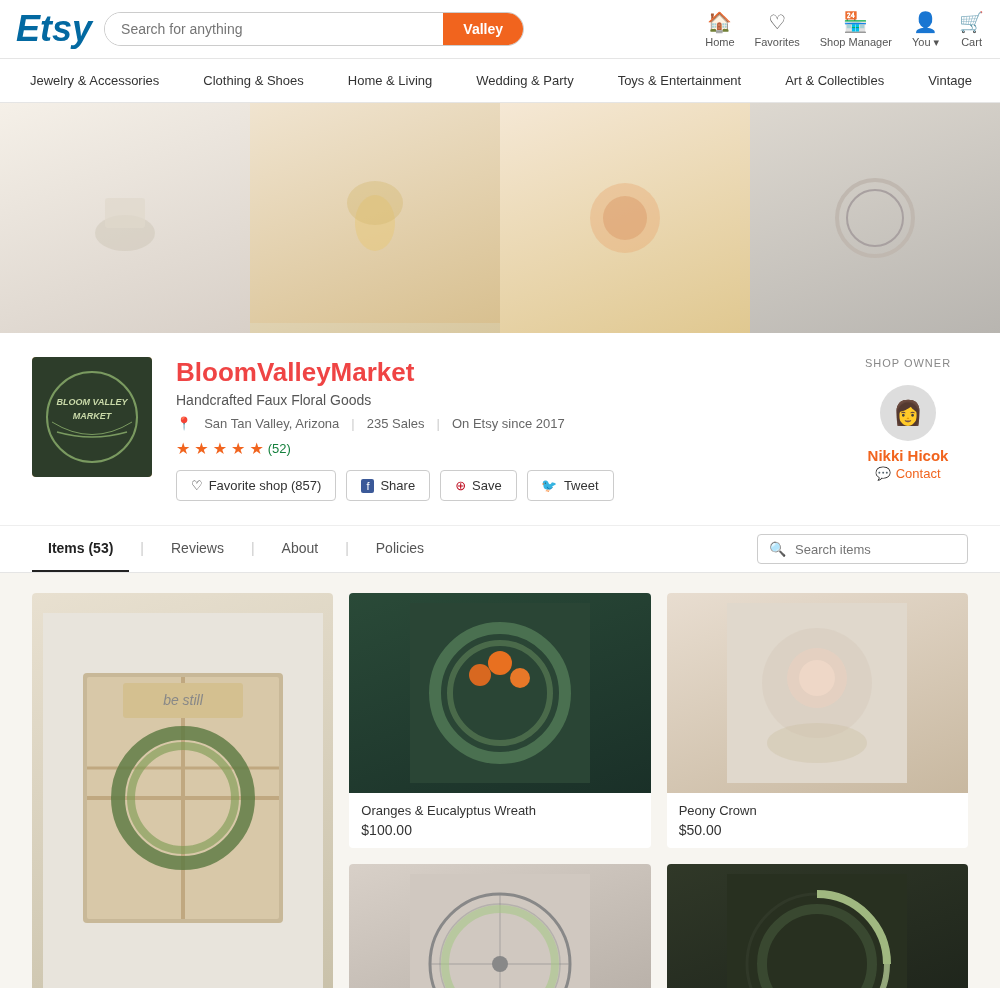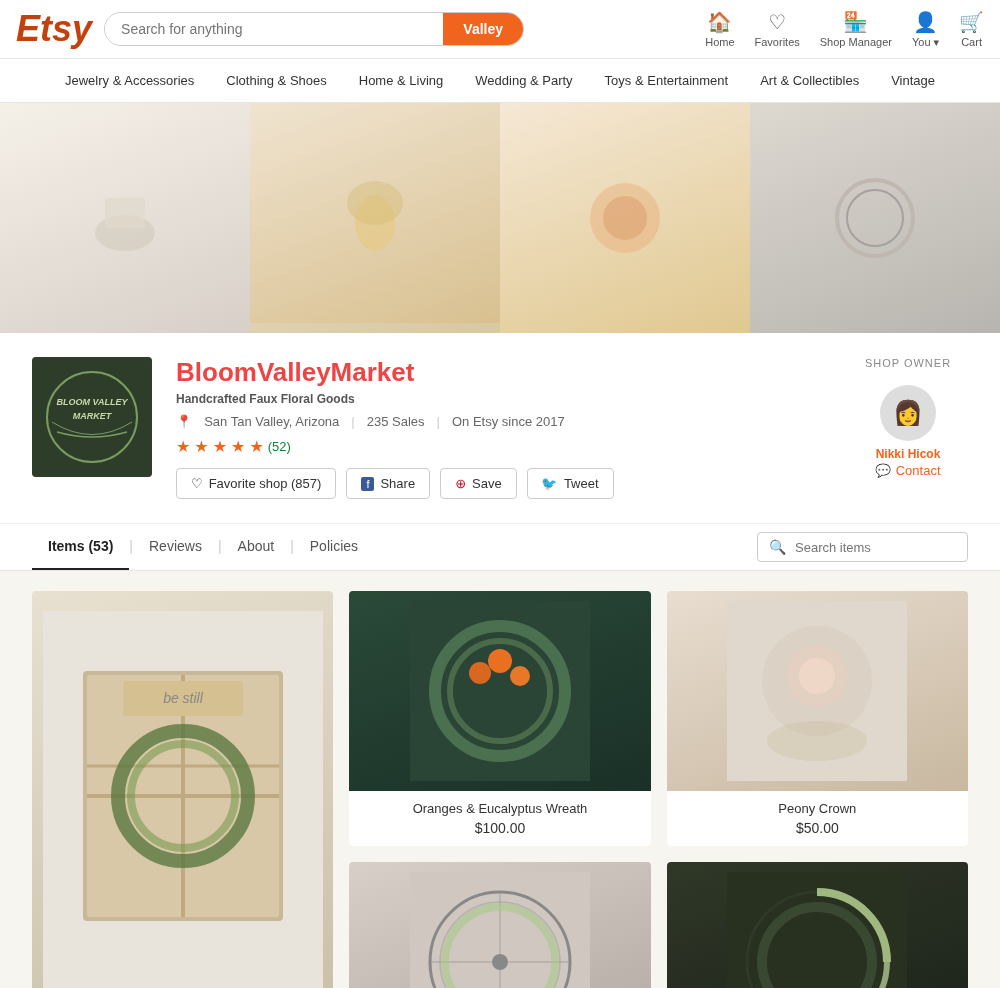--- a/index.html
+++ b/index.html
@@ -1,72 +1,72 @@
 <!DOCTYPE html>
 <html><head>
   <meta charset="utf-8">
   <style>
     * { box-sizing: border-box; margin: 0; padding: 0; }
     body { font-family: -apple-system, BlinkMacSystemFont, 'Segoe UI', sans-serif; background: #f7f5f0; color: #333; font-size: 14px; }
 
     
     .header { background: #fff; border-bottom: 1px solid #e5e5e5; padding: 8px 16px; display: flex; align-items: center; gap: 12px; position: relative; }
-    .logo { color: #c2410c; font-size: 36px; font-weight: 700; font-style: italic; flex-shrink: 0; }
+    .logo { color: #0369a1; font-size: 36px; font-weight: 700; font-style: italic; flex-shrink: 0; }
     .search-bar { display: flex; flex: 1; max-width: 420px; border: 1px solid #ccc; border-radius: 24px; overflow: hidden; }
     .search-input { flex: 1; border: none; outline: none; padding: 8px 16px; font-size: 14px; color: #888; }
     .search-btn { background: #f1641e; color: #fff; border: none; padding: 8px 20px; cursor: pointer; font-size: 14px; font-weight: 600; }
     .header-nav { display: flex; align-items: center; gap: 20px; margin-left: auto; }
     .header-nav-item { display: flex; flex-direction: column; align-items: center; gap: 2px; cursor: pointer; color: #555; font-size: 11px; }
     .header-nav-item .icon { font-size: 20px; }
 
     
-    .category-nav { background: #fff; border-bottom: 1px solid #e5e5e5; display: flex; align-items: center; justify-content: center; gap: 4px; padding: 0 16px; }
+    .category-nav { background: #fff; border-bottom: 1px solid #e5e5e5; display: flex; align-items: center; gap: 16px; padding: 0 16px; }
     .cat-item { padding: 14px 14px; font-size: 13px; color: #333; cursor: pointer; white-space: nowrap; }
 
     
     .hero { display: grid; grid-template-columns: 1fr 1fr 1fr 1fr; height: 230px; overflow: hidden; }
     .hero-img { overflow: hidden; }
 
     
     .shop-profile { background: #fff; padding: 24px 32px; display: flex; gap: 24px; align-items: flex-start; border-bottom: 1px solid #eee; }
     .shop-logo { width: 120px; height: 120px; flex-shrink: 0; }
     .shop-logo-img { width: 100%; height: 100%; border-radius: 4px; background: #333; display: flex; align-items: center; justify-content: center; overflow: hidden; }
     .shop-info { flex: 1; }
     .shop-name { font-size: 26px; font-weight: 700; color: #ef4444; margin-bottom: 4px; }
-    .shop-subtitle { font-size: 12px; color: #555; margin-bottom: 8px; font-weight: bold; }
+    .shop-subtitle { font-size: 14px; color: #555; margin-bottom: 8px; }
     .shop-meta { display: flex; align-items: center; gap: 12px; font-size: 13px; color: #666; margin-bottom: 8px; }
     .shop-meta .separator { color: #ccc; }
     .shop-stars { display: flex; align-items: center; gap: 4px; margin-bottom: 12px; }
     .star { color: #f1641e; font-size: 16px; }
     .review-count { color: #15803d; font-size: 13px; }
     .shop-actions { display: flex; gap: 10px; }
     .action-btn { display: flex; align-items: center; gap: 6px; padding: 7px 14px; border: 1px solid #ccc; border-radius: 4px; background: #fff; cursor: pointer; font-size: 13px; color: #333; }
     .shop-owner-panel { text-align: center; min-width: 120px; }
     .owner-label { font-size: 11px; color: #888; text-transform: uppercase; letter-spacing: 1px; margin-bottom: 16px; }
     .owner-avatar { width: 56px; height: 56px; border-radius: 50%; background: #ddd; margin: 0 auto 6px; overflow: hidden; display: flex; align-items: center; justify-content: center; font-size: 24px; }
-    .owner-name { color: #f1641e; font-size: 12px; font-weight: 600; cursor: pointer; }
+    .owner-name { color: #f1641e; font-size: 15px; font-weight: 600; cursor: pointer; }
     .owner-contact { color: #f1641e; font-size: 13px; cursor: pointer; display: flex; align-items: center; justify-content: center; gap: 4px; margin-top: 2px; }
 
     
     .tabs-row { background: #fff; border-bottom: 1px solid #e5e5e5; padding: 0 32px; display: flex; align-items: center; justify-content: space-between; }
-    .tabs { display: flex; gap: 0; }
+    .tabs { display: flex; gap: 11px; }
     .tab { padding: 14px 16px; font-size: 14px; color: #555; cursor: pointer; border-bottom: 2px solid transparent; }
     .tab.active { color: #222; border-bottom: 2px solid #222; font-weight: 600; }
     .tab-divider { color: #ccc; padding: 14px 0; }
     .search-items-box { display: flex; align-items: center; border: 1px solid #ccc; border-radius: 4px; padding: 6px 12px; gap: 8px; background: #fff; }
     .search-items-box input { border: none; outline: none; font-size: 13px; color: #888; width: 160px; }
 
     
     .items-section { padding: 20px 32px; background: #f7f5f0; }
     .items-grid { display: grid; grid-template-columns: 1fr 1fr 1fr; gap: 16px; }
     .item-card { background: #fff; border-radius: 4px; overflow: hidden; cursor: pointer; }
     .item-card.large { grid-row: span 2; }
     .item-image { width: 100%; height: 200px; object-fit: cover; background: #ddd; display: flex; align-items: center; justify-content: center; overflow: hidden; }
     .item-card.large .item-image { height: 420px; }
-    .item-info { padding: 10px 12px; text-align: center; }
+    .item-info { padding: 10px 12px; }
     .item-title { font-size: 13px; color: #333; margin-bottom: 4px; }
     .item-price { font-size: 14px; color: #333; font-weight: 500; }
 
     
     .hero1 { background: linear-gradient(135deg, #e8e0d5 0%, #c8c0b5 100%); }
     .hero2 { background: linear-gradient(135deg, #f0e8d8 0%, #d8c8a8 100%); }
     .hero3 { background: linear-gradient(135deg, #f5e8d0 0%, #e0c898 100%); }
     .hero4 { background: linear-gradient(135deg, #e0ddd8 0%, #c0bdb8 100%); }
   </style>
 </head>

